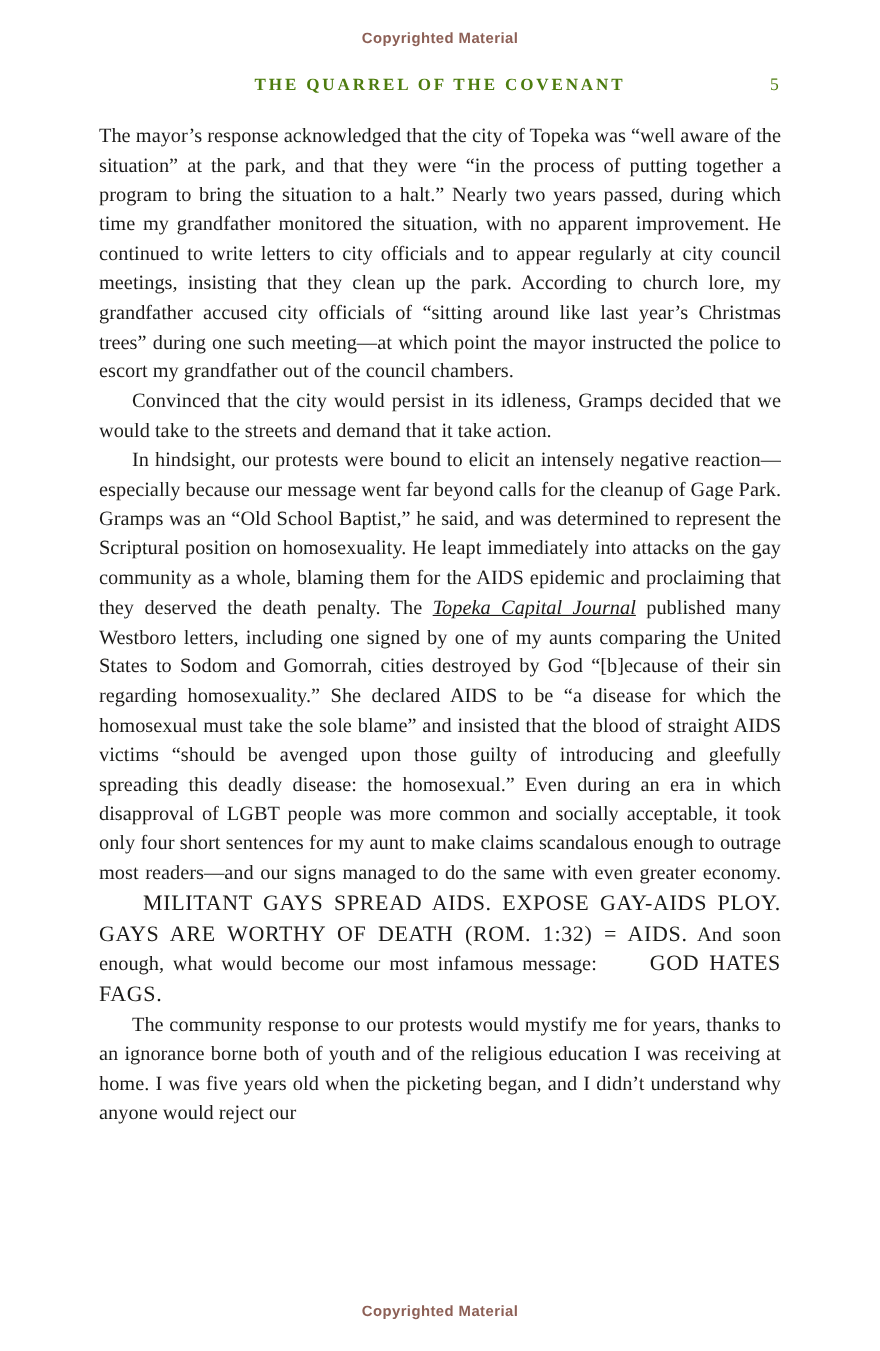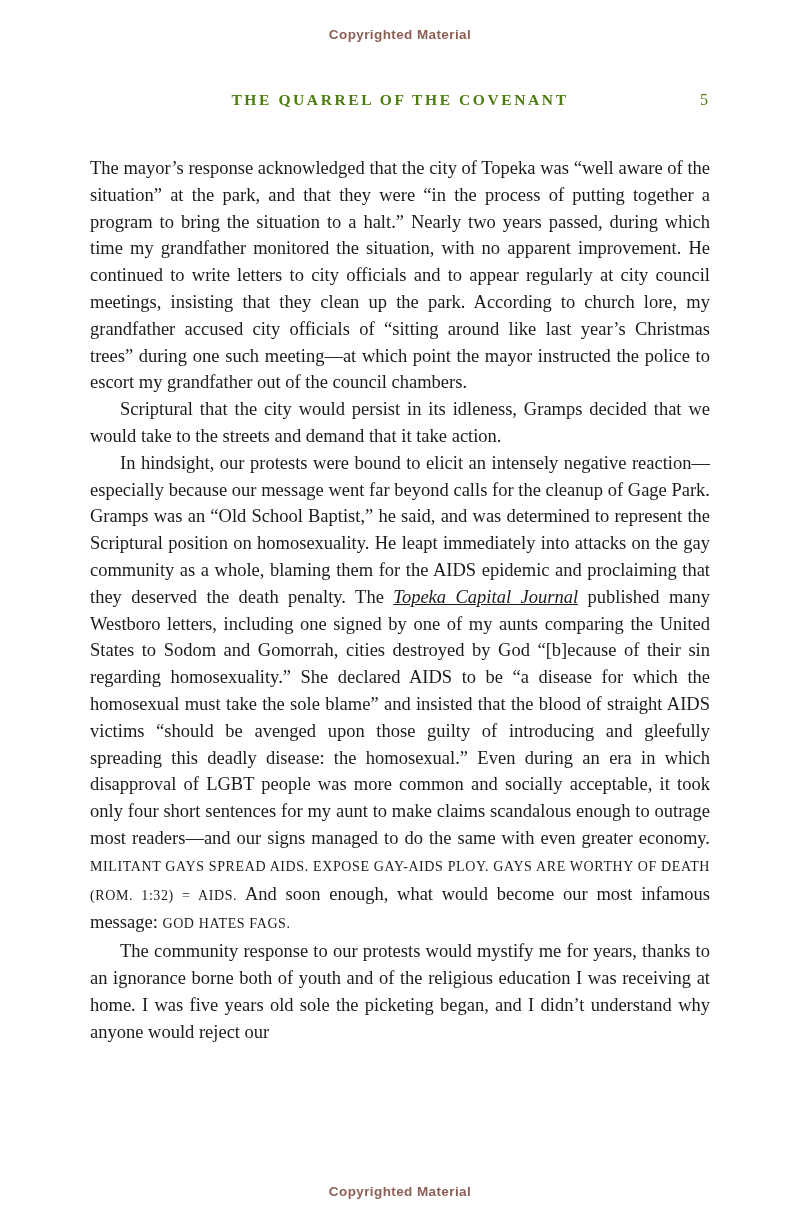--- a/index.html
+++ b/index.html
@@ -11,21 +11,20 @@
     position: relative;
     width: 800px;
     height: 1228px;
     background: #ffffff;
     box-sizing: border-box;
     display: flex;
     flex-direction: column;
     overflow: hidden;
     font-family: "Liberation Serif", serif;
     color: #1c1b19;
-    gap: 22px;
   }
   .copyright {
     font-family: "Liberation Sans", sans-serif;
     font-weight: bold;
     font-size: 13.5px;
     color: #8d6056;
     text-align: center;
     letter-spacing: 0.4px;
     flex: 0 0 auto;
   }
@@ -58,43 +57,44 @@
     overflow: hidden;
   }
   .para {
     margin: 0;
     text-indent: 30px;
   }
   .para.noindent { text-indent: 0; }
   .run { font-style: normal; }
   .run.italic { font-style: italic; text-decoration: underline; }
   .run.smallcaps {
-    font-size: 14px;
+    font-size: 20px;
     letter-spacing: 0.6px;
+    margin-left: 40px;
   }
 </style>
 </head>
 <body>
 
 <div class="page">
 
   <div class="copyright top">Copyrighted Material</div>
 
   <div class="running-header">
     <span class="title">THE QUARREL OF THE COVENANT</span>
     <span class="pagenum">5</span>
   </div>
 
   <div class="body-text">
 
     <p class="para noindent"><span class="run">The mayor’s response acknowledged that the city of Topeka was “well aware of the situation” at the park, and that they were “in the process of putting together a program to bring the situation to a halt.” Nearly two years passed, during which time my grandfather monitored the situation, with no apparent improvement. He continued to write letters to city officials and to appear regularly at city council meetings, insisting that they clean up the park. According to church lore, my grandfather accused city officials of “sitting around like last year’s Christmas trees” during one such meeting—at which point the mayor instructed the police to escort my grandfather out of the council chambers.</span></p>
 
-    <p class="para"><span class="run">Scriptural that the city would persist in its idleness, Gramps decided that we would take to the streets and demand that it take action.</span></p>
+    <p class="para"><span class="run">Convinced that the city would persist in its idleness, Gramps decided that we would take to the streets and demand that it take action.</span></p>
 
     <p class="para"><span class="run">In hindsight, our protests were bound to elicit an intensely negative reaction—especially because our message went far beyond calls for the cleanup of Gage Park. Gramps was an “Old School Baptist,” he said, and was determined to represent the Scriptural position on homosexuality. He leapt immediately into attacks on the gay community as a whole, blaming them for the AIDS epidemic and proclaiming that they deserved the death penalty. The </span><span class="run italic">Topeka Capital Journal</span><span class="run"> published many Westboro letters, including one signed by one of my aunts comparing the United States to Sodom and Gomorrah, cities destroyed by God “[b]ecause of their sin regarding homosexuality.” She declared AIDS to be “a disease for which the homosexual must take the sole blame” and insisted that the blood of straight AIDS victims “should be avenged upon those guilty of introducing and gleefully spreading this deadly disease: the homosexual.” Even during an era in which disapproval of LGBT people was more common and socially acceptable, it took only four short sentences for my aunt to make claims scandalous enough to outrage most readers—and our signs managed to do the same with even greater economy. </span><span class="run smallcaps">MILITANT GAYS SPREAD AIDS. EXPOSE GAY-AIDS PLOY. GAYS ARE WORTHY OF DEATH (ROM. 1:32) = AIDS.</span><span class="run"> And soon enough, what would become our most infamous message: </span><span class="run smallcaps">GOD HATES FAGS.</span></p>
 
-    <p class="para"><span class="run">The community response to our protests would mystify me for years, thanks to an ignorance borne both of youth and of the religious education I was receiving at home. I was five years old sole the picketing began, and I didn’t understand why anyone would reject our</span></p>
+    <p class="para"><span class="run">The community response to our protests would mystify me for years, thanks to an ignorance borne both of youth and of the religious education I was receiving at home. I was five years old when the picketing began, and I didn’t understand why anyone would reject our</span></p>
 
   </div>
 
   <div class="copyright bottom">Copyrighted Material</div>
 
 </div>
 
 </body></html>

